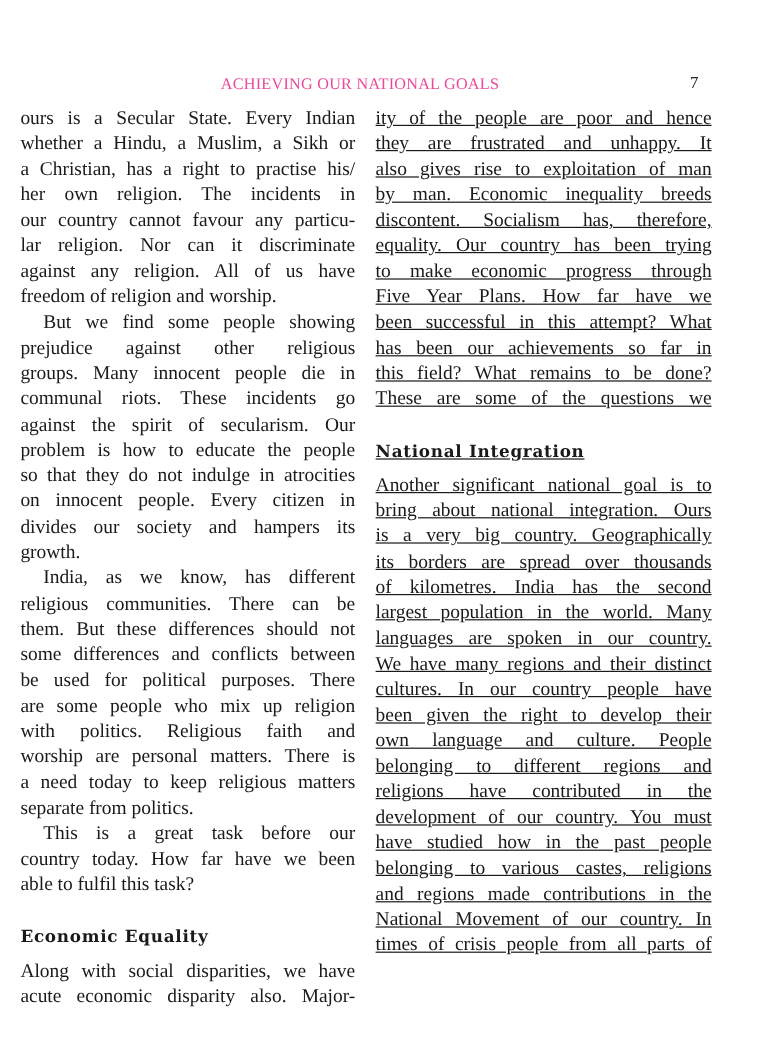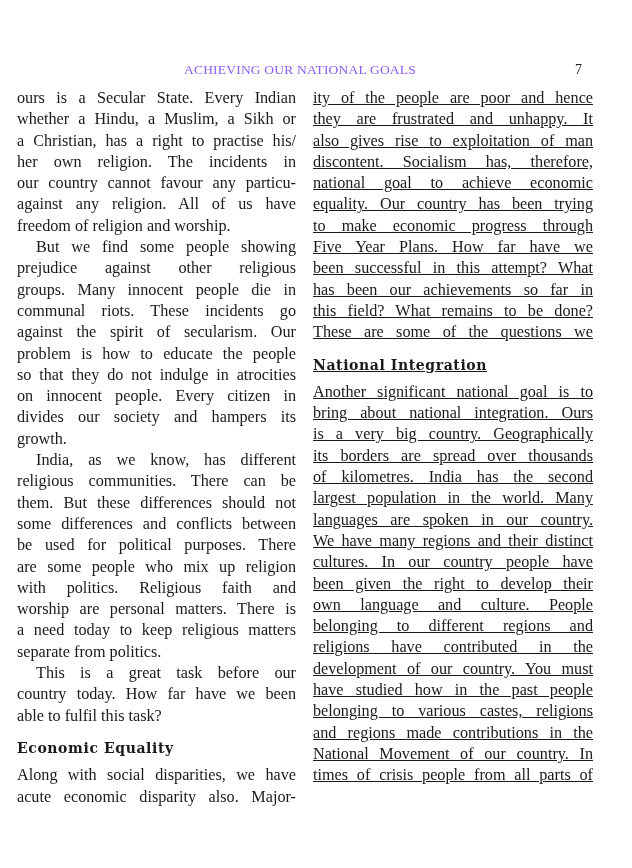--- a/index.html
+++ b/index.html
@@ -5,58 +5,59 @@
   html, body { margin: 0; padding: 0; }
   body {
     width: 632px; height: 868px; background: #ffffff; position: relative; overflow: hidden;
     font-family: "DejaVu Serif", "Liberation Serif", serif; color: #1a1a1a;
   }
   .header {
     position: absolute; top: 62px; left: 0; width: 632px; height: 20px;
   }
   .running-title {
     position: absolute; left: 184px; top: 0; font-size: 13.5px; letter-spacing: 0.2px;
-    font-family: "Liberation Serif", serif; color: #8b5cf6;
+    font-family: "Liberation Serif", serif; color: #ec4899;
   }
   .page-num {
     position: absolute; left: 575px; top: 0; font-size: 14px;
     font-family: "Liberation Serif", serif; color: #222;
   }
   .col { position: absolute; top: 88px; }
   .col.left { left: 17px; width: 279px; }
   .col.right { left: 313px; width: 280px; text-decoration: underline; }
   .line {
     height: 21.3px; line-height: 21.3px; font-size: 16.2px; white-space: nowrap;
     text-align: justify; text-align-last: justify; font-family: "Liberation Serif", serif;
     letter-spacing: 0;
   }
   .line.last { text-align-last: left; }
   .line.indent { padding-left: 19px; }
   .heading {
     height: 21.3px; line-height: 21.3px; font-size: 14px; font-weight: bold;
-    font-family: "DejaVu Serif", serif; letter-spacing: 0.6px; white-space: nowrap;
+    font-family: "DejaVu Serif", serif; letter-spacing: 0.6px; white-space: nowrap; margin-top: 12px;
   }
   .gap { height: 11px; }
   .gap-after { height: 6px; }
 </style>
 </head>
 <body>
 
 <div class="header">
   <span class="running-title">ACHIEVING OUR NATIONAL GOALS</span>
   <span class="page-num">7</span>
 </div>
 
 <div class="col left">
   <div>
     <div class="line">ours is a Secular State. Every Indian</div>
     <div class="line">whether a Hindu, a Muslim, a Sikh or</div>
     <div class="line">a Christian, has a right to practise his/</div>
     <div class="line">her own religion. The incidents in</div>
     <div class="line">our country cannot favour any particu-</div>
+    <div class="line">lar religion. Nor can it discriminate</div>
     <div class="line">against any religion. All of us have</div>
     <div class="line last">freedom of religion and worship.</div>
   </div>
   <div>
     <div class="line indent">But we find some people showing</div>
     <div class="line">prejudice against other religious</div>
     <div class="line">groups. Many innocent people die in</div>
     <div class="line">communal riots. These incidents go</div>
     <div class="line">against the spirit of secularism. Our</div>
     <div class="line">problem is how to educate the people</div>
@@ -89,22 +90,22 @@
     <div class="line">Along with social disparities, we have</div>
     <div class="line">acute economic disparity also. Major-</div>
   </div>
 </div>
 
 <div class="col right">
   <div>
     <div class="line">ity of the people are poor and hence</div>
     <div class="line">they are frustrated and unhappy. It</div>
     <div class="line">also gives rise to exploitation of man</div>
+    <div class="line">by man. Economic inequality breeds</div>
     <div class="line">discontent. Socialism has, therefore,</div>
-    <div class="line">national goal to achieve economic</div>
     <div class="line">equality. Our country has been trying</div>
     <div class="line">to make economic progress through</div>
     <div class="line">Five Year Plans. How far have we</div>
     <div class="line">been successful in this attempt? What</div>
     <div class="line">has been our achievements so far in</div>
     <div class="line">this field? What remains to be done?</div>
     <div class="line">These are some of the questions we</div>
   </div>
   <div class="gap"></div>
   <div class="heading">National Integration</div>

